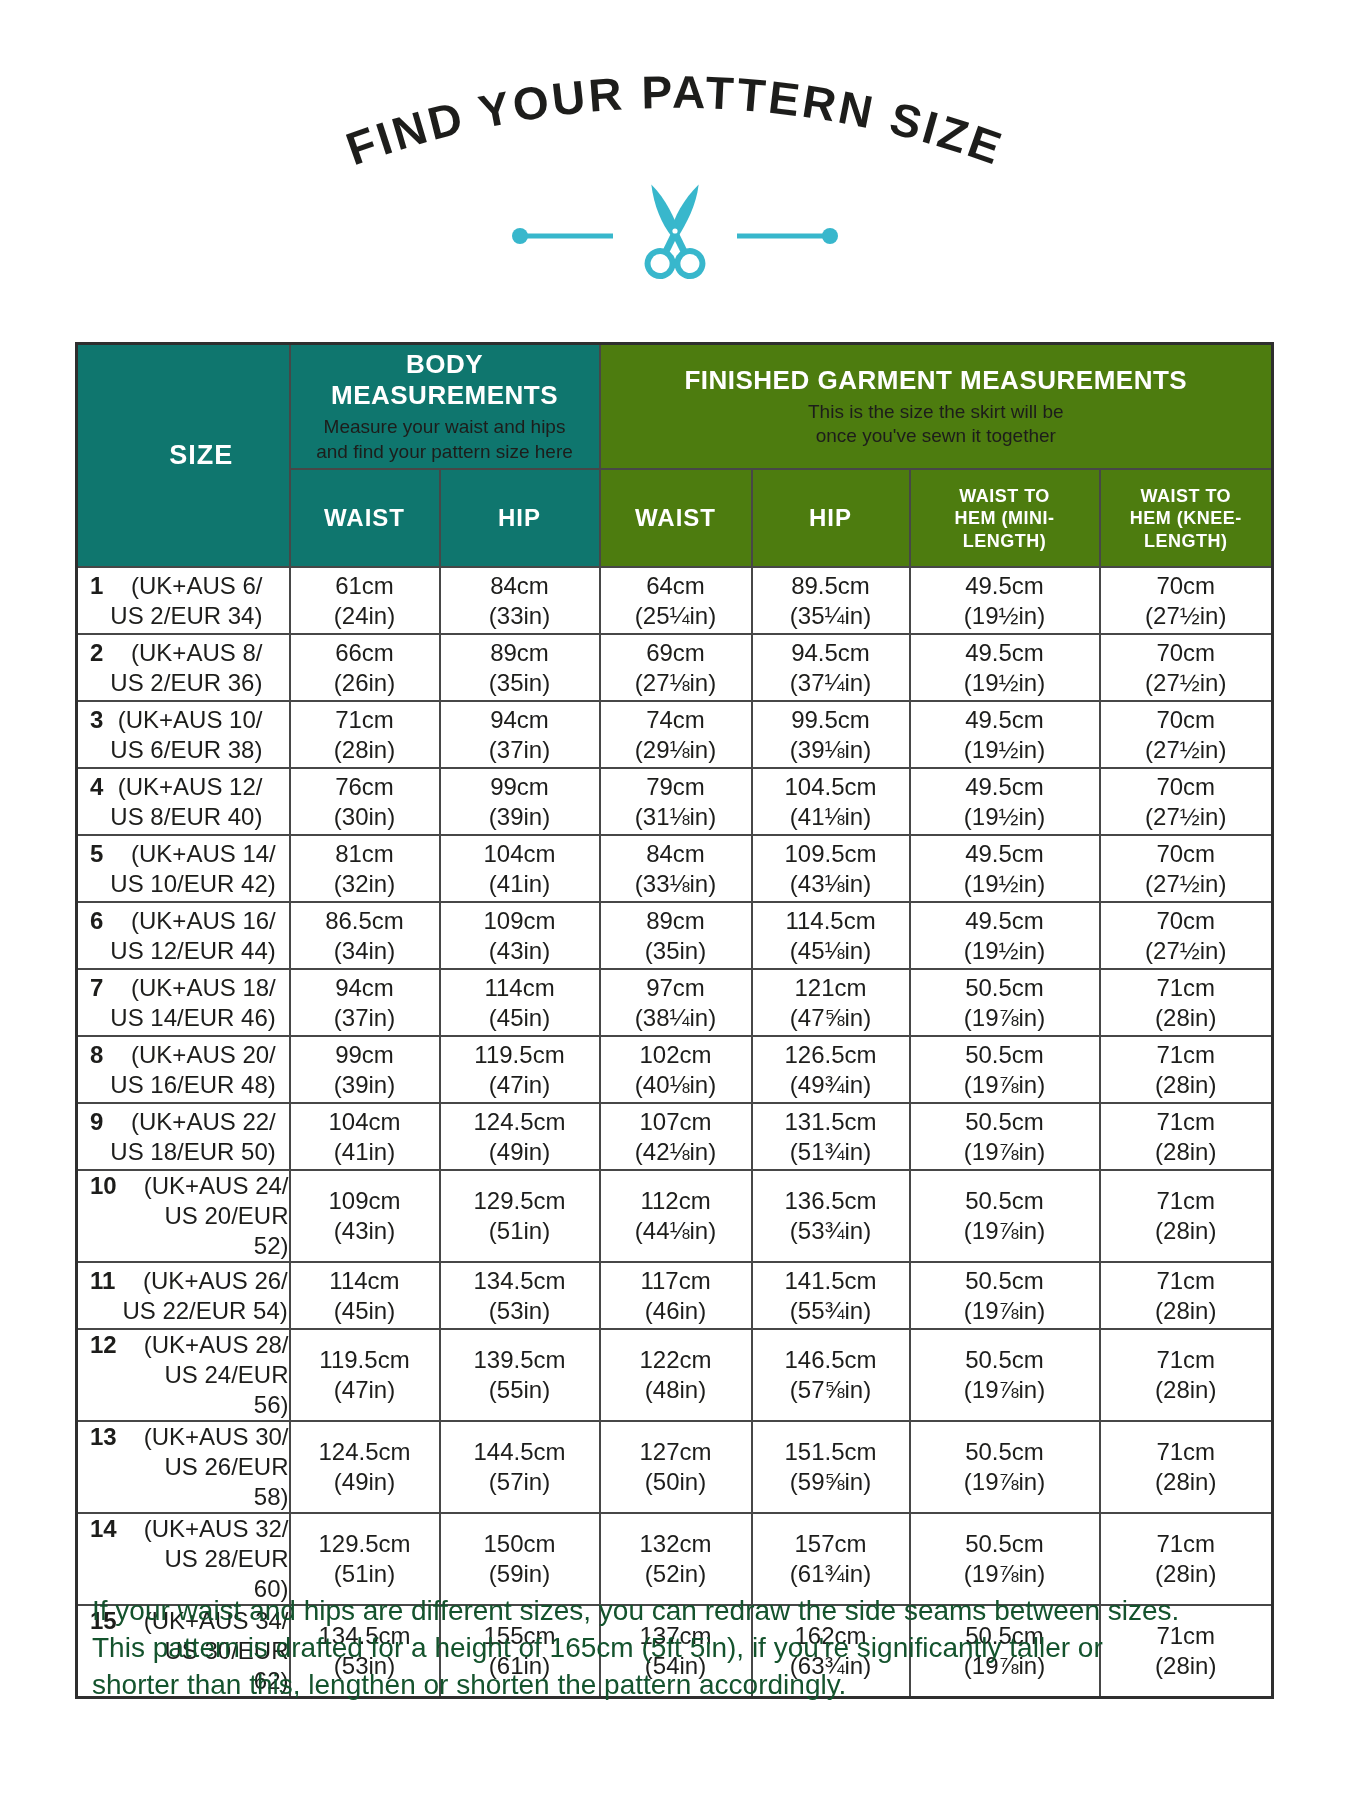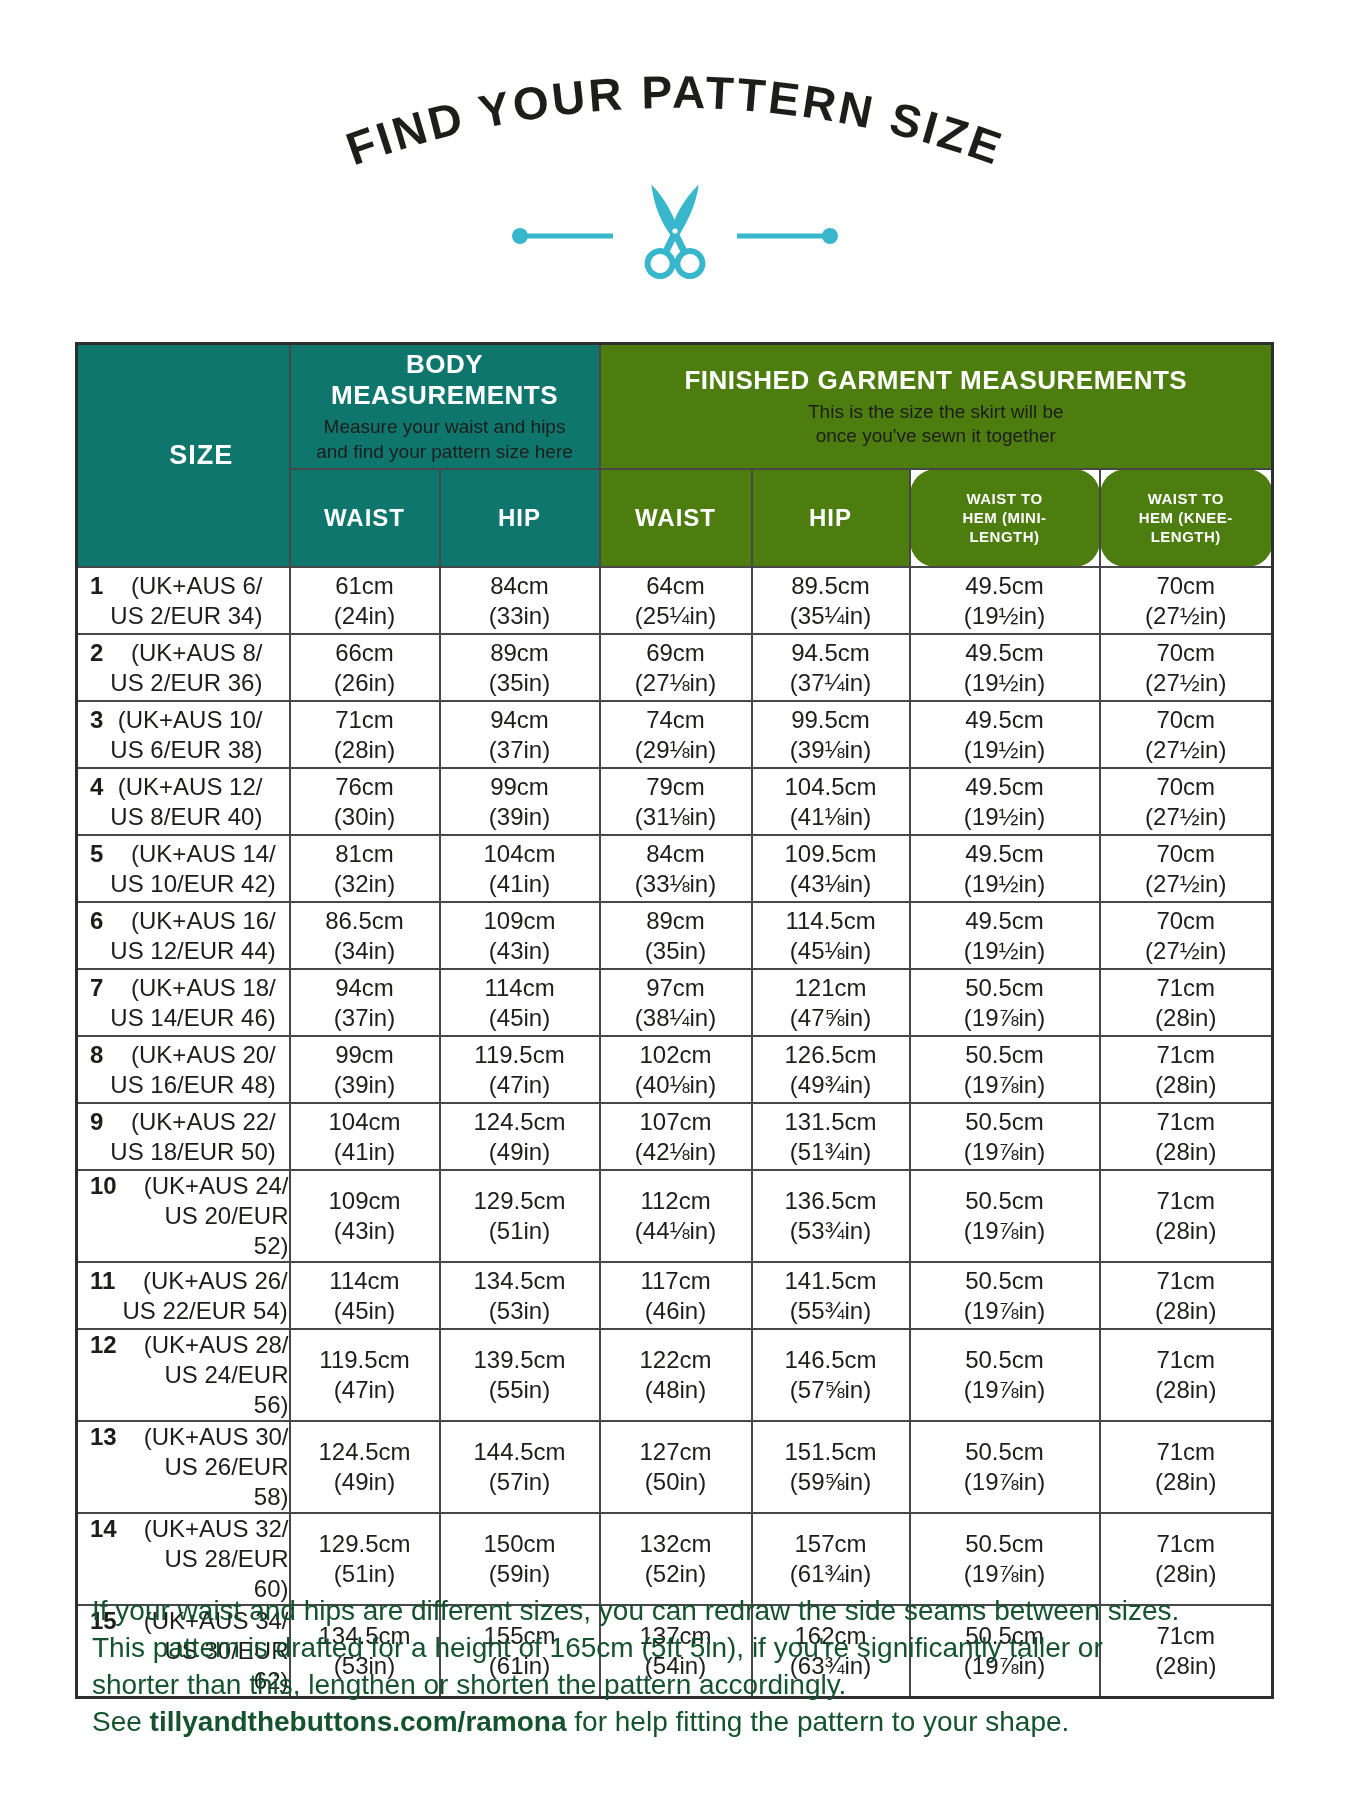--- a/index.html
+++ b/index.html
@@ -34,21 +34,21 @@
     text-align:center; vertical-align:middle;padding-left:36px;
   }
   th.gh { vertical-align:middle; text-align:center; padding:4px 4px; }
   .gh-title { color:#ffffff; font-size:26px; font-weight:bold; letter-spacing:0.5px; margin-bottom:4px; }
   .gh-sub   { color:#1d1d1b; font-size:19px; font-weight:normal; line-height:1.3; white-space:pre-line; }
 
   th.sub {
     color:#ffffff; font-size:24px; font-weight:bold; letter-spacing:1px;
     text-align:center; vertical-align:middle; white-space:pre-line;
   }
-  th.sub.small { font-size:15px; line-height:1.25; letter-spacing:0.5px;border-radius:26px; }
+  th.sub.small { font-size:18px; line-height:1.25; letter-spacing:0.5px; }
 
   td.c-val { text-align:center; vertical-align:middle; font-size:24px; line-height:30px; }
   td.c-size { vertical-align:middle; padding-left:12px; font-size:24px; line-height:30px; }
   .sz { display:flex; align-items:flex-start; }
   .sz b { flex:none; margin-right:7px; font-weight:bold; }
   .sz span { white-space:pre-line; text-align:right; }
 
   
   .footer { position:absolute; left:92px; top:1592px; width:1190px; font-size:28px; line-height:37px; color:#14532d; }
   .footer .bold { font-weight:bold; }
@@ -624,16 +624,15 @@
             <div>(28in)</div>
           </td>
         </tr>
       </tbody>
   </table>
 
   <div class="footer">
     <div>If your waist and hips are different sizes, you can redraw the side seams between sizes.</div>
     <div>This pattern is drafted for a height of 165cm (5ft 5in), if you're significantly taller or</div>
     <div>shorter than this, lengthen or shorten the pattern accordingly.</div>
-    <div><span>See </span><span class="bold">tillyandthebuttons.com/ramona</span><span> for help fitting the pattern to your shape.</span></div>
   </div>
 
 </div>
 
 </body></html>

